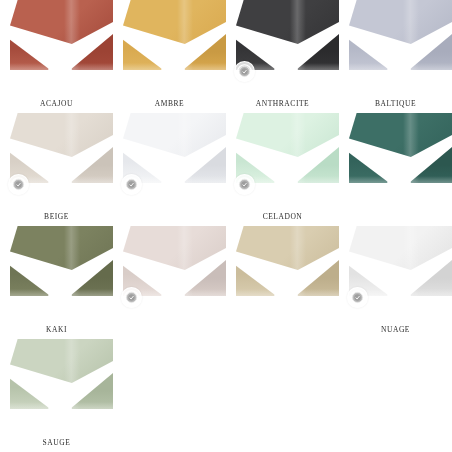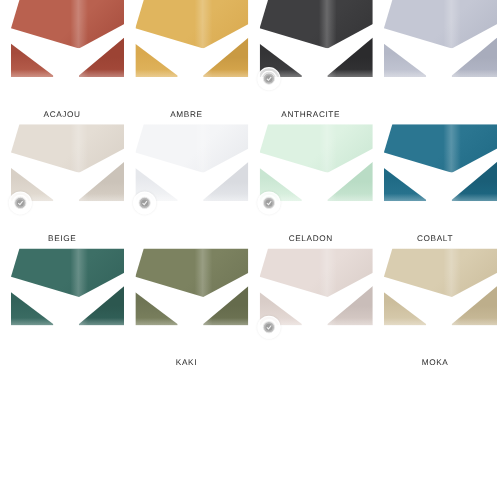--- a/index.html
+++ b/index.html
@@ -104,21 +104,21 @@
     align-items:center;
     justify-content:center;
     background:#ffffff;
   }
   .caption span{
     font-size:7.5px;
     letter-spacing:.55px;
     color:#2c2c2c;
     text-transform:uppercase;
     white-space:nowrap;
-    font-family:Liberation Sans, sans-serif;
+    font-family:Liberation Serif, serif;
   }
 </style>
 </head>
 <body>
 
 <div id="grid">
     <div class="cell">
       <div class="photo">
         <div class="shot">
           <div class="sheet">
@@ -179,20 +179,23 @@
         <div class="shot">
           <div class="sheet">
             <div class="face-top" style="background: linear-gradient(135deg, rgb(196, 199, 212) 0%, rgb(196, 199, 212) 55%, rgb(180, 184, 199) 100%);"></div>
             <div class="face-left" style="background: linear-gradient(rgb(180, 184, 199) 0%, rgb(180, 184, 199) 70%, rgb(196, 199, 212) 100%);"></div>
             <div class="face-right" style="background: linear-gradient(rgb(168, 172, 188) 0%, rgb(168, 172, 188) 75%, rgb(180, 184, 199) 100%);"></div>
             <div class="sheen"></div>
           </div>
           <div class="ground"></div>
         </div>
       </div>
+      <div class="caption">
+        <span>BALTIQUE</span>
+      </div>
     </div>
     <div class="cell">
       <div class="photo">
         <div class="shot">
           <div class="sheet">
             <div class="face-top" style="background: linear-gradient(135deg, rgb(228, 221, 212) 0%, rgb(228, 221, 212) 55%, rgb(216, 208, 198) 100%);"></div>
             <div class="face-left" style="background: linear-gradient(rgb(216, 208, 198) 0%, rgb(216, 208, 198) 70%, rgb(228, 221, 212) 100%);"></div>
             <div class="face-right" style="background: linear-gradient(rgb(203, 195, 185) 0%, rgb(203, 195, 185) 75%, rgb(216, 208, 198) 100%);"></div>
             <div class="sheen"></div>
           </div>
@@ -253,36 +256,20 @@
         </div>
       </div>
       <div class="caption">
         <span>CELADON</span>
       </div>
     </div>
     <div class="cell">
       <div class="photo">
         <div class="shot">
           <div class="sheet">
-            <div class="face-top" style="background: linear-gradient(135deg, rgb(43, 118, 145) 0%, rgb(43, 118, 145) 55%, rgb(31, 106, 133) 100%);"></div>
-            <div class="face-left" style="background: linear-gradient(rgb(31, 106, 133) 0%, rgb(31, 106, 133) 70%, rgb(43, 118, 145) 100%);"></div>
-            <div class="face-right" style="background: linear-gradient(rgb(26, 94, 119) 0%, rgb(26, 94, 119) 75%, rgb(31, 106, 133) 100%);"></div>
-            <div class="sheen"></div>
-          </div>
-          <div class="ground"></div>
-        </div>
-      </div>
-      <div class="caption">
-        <span>COBALT</span>
-      </div>
-    </div>
-    <div class="cell">
-      <div class="photo">
-        <div class="shot">
-          <div class="sheet">
             <div class="face-top" style="background: linear-gradient(135deg, rgb(61, 111, 102) 0%, rgb(61, 111, 102) 55%, rgb(51, 99, 91) 100%);"></div>
             <div class="face-left" style="background: linear-gradient(rgb(51, 99, 91) 0%, rgb(51, 99, 91) 70%, rgb(61, 111, 102) 100%);"></div>
             <div class="face-right" style="background: linear-gradient(rgb(44, 87, 79) 0%, rgb(44, 87, 79) 75%, rgb(51, 99, 91) 100%);"></div>
             <div class="sheen"></div>
           </div>
           <div class="ground"></div>
         </div>
       </div>
     </div>
     <div class="cell">
@@ -327,17 +314,54 @@
         <div class="shot">
           <div class="sheet">
             <div class="face-top" style="background: linear-gradient(135deg, rgb(217, 205, 176) 0%, rgb(217, 205, 176) 55%, rgb(203, 189, 156) 100%);"></div>
             <div class="face-left" style="background: linear-gradient(rgb(203, 189, 156) 0%, rgb(203, 189, 156) 70%, rgb(217, 205, 176) 100%);"></div>
             <div class="face-right" style="background: linear-gradient(rgb(189, 174, 139) 0%, rgb(189, 174, 139) 75%, rgb(203, 189, 156) 100%);"></div>
             <div class="sheen"></div>
           </div>
           <div class="ground"></div>
         </div>
       </div>
-      <div class="caption">
-        <span>MOKA</span>
+    </div>
+    <div class="cell">
+      <div class="photo">
+        <div class="shot">
+          <div class="sheet">
+            <div class="face-top" style="background: linear-gradient(135deg, rgb(242, 242, 242) 0%, rgb(242, 242, 242) 55%, rgb(226, 226, 226) 100%);"></div>
+            <div class="face-left" style="background: linear-gradient(rgb(226, 226, 226) 0%, rgb(226, 226, 226) 70%, rgb(242, 242, 242) 100%);"></div>
+            <div class="face-right" style="background: linear-gradient(rgb(211, 211, 211) 0%, rgb(211, 211, 211) 75%, rgb(226, 226, 226) 100%);"></div>
+            <div class="sheen"></div>
+          </div>
+          <div class="ground"></div>
+        </div>
+        <div class="seal">
+          <svg width="15" height="15" viewBox="0 0 15 15" aria-hidden="true">
+            <circle cx="7.5" cy="7.5" r="6.8" fill="none" stroke="#ffffff" stroke-width="1.1"></circle>
+            <circle cx="7.5" cy="7.5" r="5.1" fill="#b9b9b9" stroke="#e8e8e8" stroke-width=".8"></circle>
+            <circle cx="7.5" cy="7.5" r="3.2" fill="#9e9e9e"></circle>
+            <path d="M5.6 7.6 L7.1 9.0 L9.6 5.9" fill="none" stroke="#f2f2f2" stroke-width="1"></path>
+          </svg>
+        </div>
+      </div>
+      <div class="caption">
+        <span>NUAGE</span>
+      </div>
+    </div>
+    <div class="cell">
+      <div class="photo">
+        <div class="shot">
+          <div class="sheet">
+            <div class="face-top" style="background: linear-gradient(135deg, rgb(203, 213, 193) 0%, rgb(203, 213, 193) 55%, rgb(182, 195, 170) 100%);"></div>
+            <div class="face-left" style="background: linear-gradient(rgb(182, 195, 170) 0%, rgb(182, 195, 170) 70%, rgb(203, 213, 193) 100%);"></div>
+            <div class="face-right" style="background: linear-gradient(rgb(167, 181, 154) 0%, rgb(167, 181, 154) 75%, rgb(182, 195, 170) 100%);"></div>
+            <div class="sheen"></div>
+          </div>
+          <div class="ground"></div>
+        </div>
+      </div>
+      <div class="caption">
+        <span>SAUGE</span>
       </div>
     </div>
   </div>
 
 </body></html>

